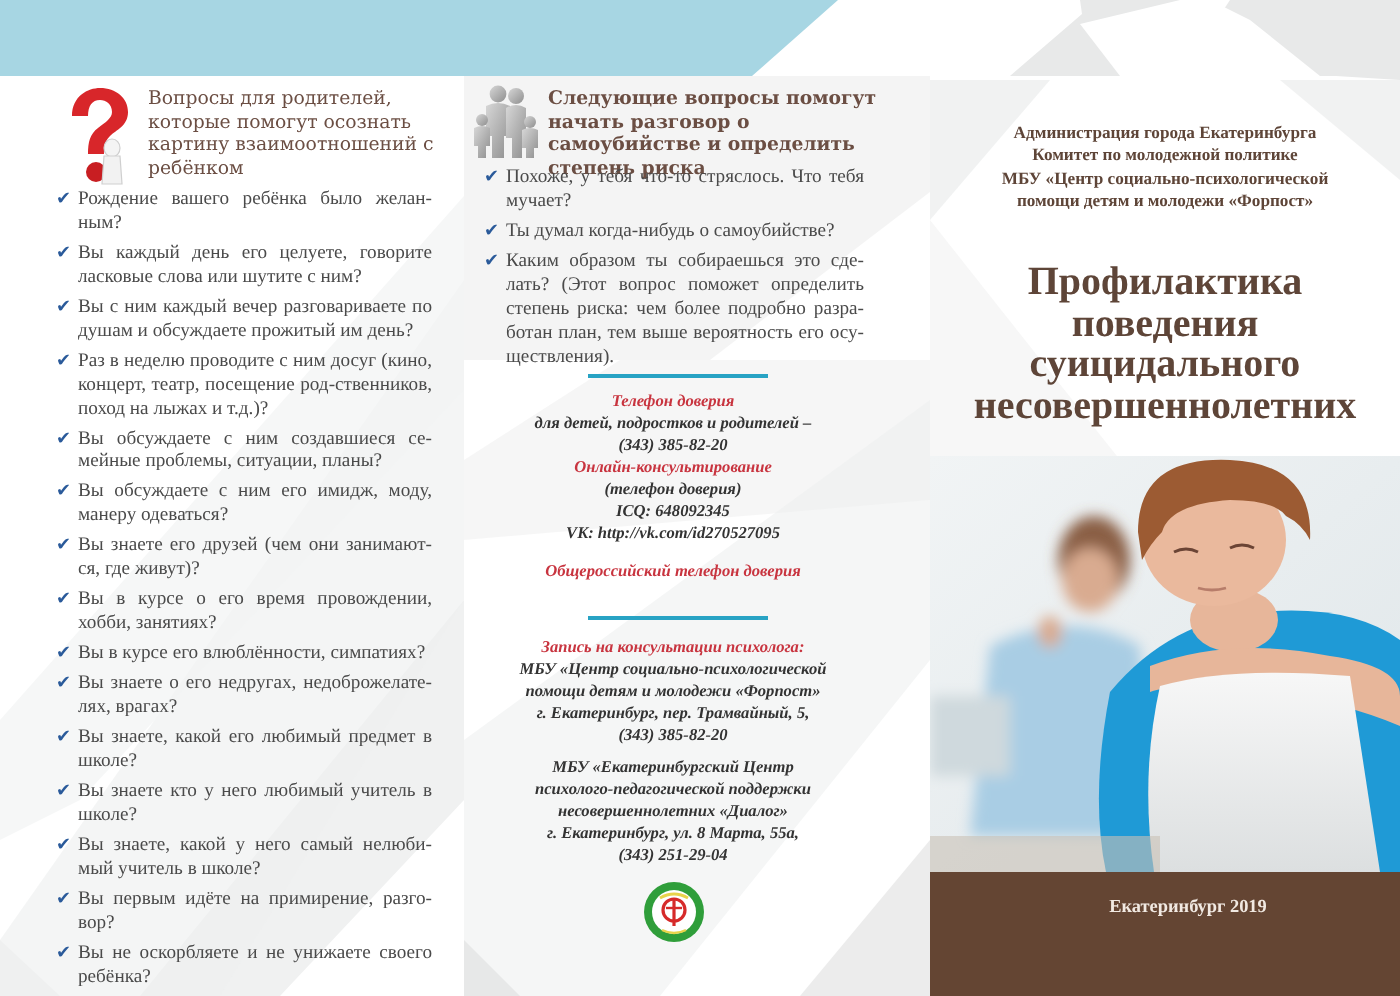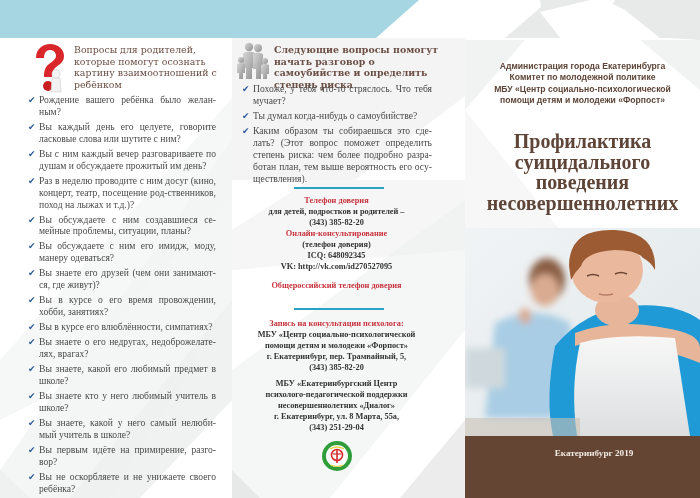--- a/index.html
+++ b/index.html
@@ -26,31 +26,31 @@
     
     .mid-head { position: absolute; left: 16px; top: 42px; width: 210px; height: 42px; }
     .family-icon { position: absolute; left: 0; top: 0; width: 34px; height: 38px; }
     .mid-title { position: absolute; left: 38px; top: 2px; width: 175px; font-weight: bold; font-size: 9.4px; line-height: 11.6px; color: #6b4e43; }
     .mid-list { position: absolute; left: 22px; top: 83px; width: 190px; }
 
     .rule { position: absolute; left: 74px; width: 90px; height: 2px; background: #28a3c4; }
     .rule-1 { top: 187px; }
     .rule-2 { top: 308px; }
 
-    .center-block { position: absolute; left: 0; width: 233px; text-align: center; font-family: "Liberation Serif", serif; font-weight: bold; font-size: 8.3px; line-height: 11px; color: #333333; }
+    .center-block { position: absolute; left: 0; width: 233px; text-align: center; font-family: "Liberation Serif", serif; font-weight: bold; font-size: 8.3px; line-height: 11px; color: #333333; font-style: italic; }
     .center-block .red { color: #c8343f; }
     .cb-1 { top: 195px; }
     .cb-2 { top: 280px; }
     .cb-3 { top: 318px; }
     .cb-4 { top: 378px; }
 
     .logo-icon { position: absolute; left: 101px; top: 440px; width: 32px; height: 32px; }
 
     
-    .admin { position: absolute; left: 0; top: 61px; width: 235px; text-align: center; font-family: Liberation Sans, sans-serif; font-weight: bold; font-size: 8.6px; line-height: 11.3px; color: #5e4538; }
+    .admin { position: absolute; left: 0; top: 61px; width: 235px; text-align: center; font-family: Liberation Serif, serif; font-weight: bold; font-size: 8.6px; line-height: 11.3px; color: #5e4538; }
     .main-title { position: absolute; left: 0; top: 131px; width: 235px; text-align: center; font-family: "Liberation Serif", serif; font-weight: bold; font-size: 20px; line-height: 20.5px; color: #5e4538; }
 
     .photo { position: absolute; left: 0; top: 228px; width: 235px; height: 208px; overflow: hidden; background: #e9eef0; }
     .footer { position: absolute; left: 0; top: 436px; width: 235px; height: 62px; background: #644533; }
     .footer-text { position: absolute; left: 0; top: 12px; width: 258px; text-align: center; font-family: "Liberation Serif", serif; font-weight: bold; font-size: 9.2px; color: #f1e9e2; }
   </style>
 </head>
 <body>
 
 <svg class="bg-layer" viewBox="0 0 700 498" xmlns="http://www.w3.org/2000/svg">
@@ -181,22 +181,22 @@
 <section class="panel panel-right">
   <div class="admin">
     <div>Администрация города Екатеринбурга</div>
     <div>Комитет по молодежной политике</div>
     <div>МБУ «Центр социально-психологической</div>
     <div>помощи детям и молодежи «Форпост»</div>
   </div>
 
   <h1 class="main-title">
     <div>Профилактика</div>
+    <div>поведения</div>
     <div>суицидального</div>
-    <div>поведения</div>
     <div>несовершеннолетних</div>
   </h1>
 
   <div class="photo">
     <svg width="235" height="208" viewBox="0 0 235 208" xmlns="http://www.w3.org/2000/svg">
       <defs>
         <filter id="blur3" x="-20%" y="-20%" width="140%" height="140%">
             <feGaussianBlur stdDeviation="3.5"></feGaussianBlur>
           </filter>
         <linearGradient id="wall" x1="0" y1="0" x2="1" y2="1">

